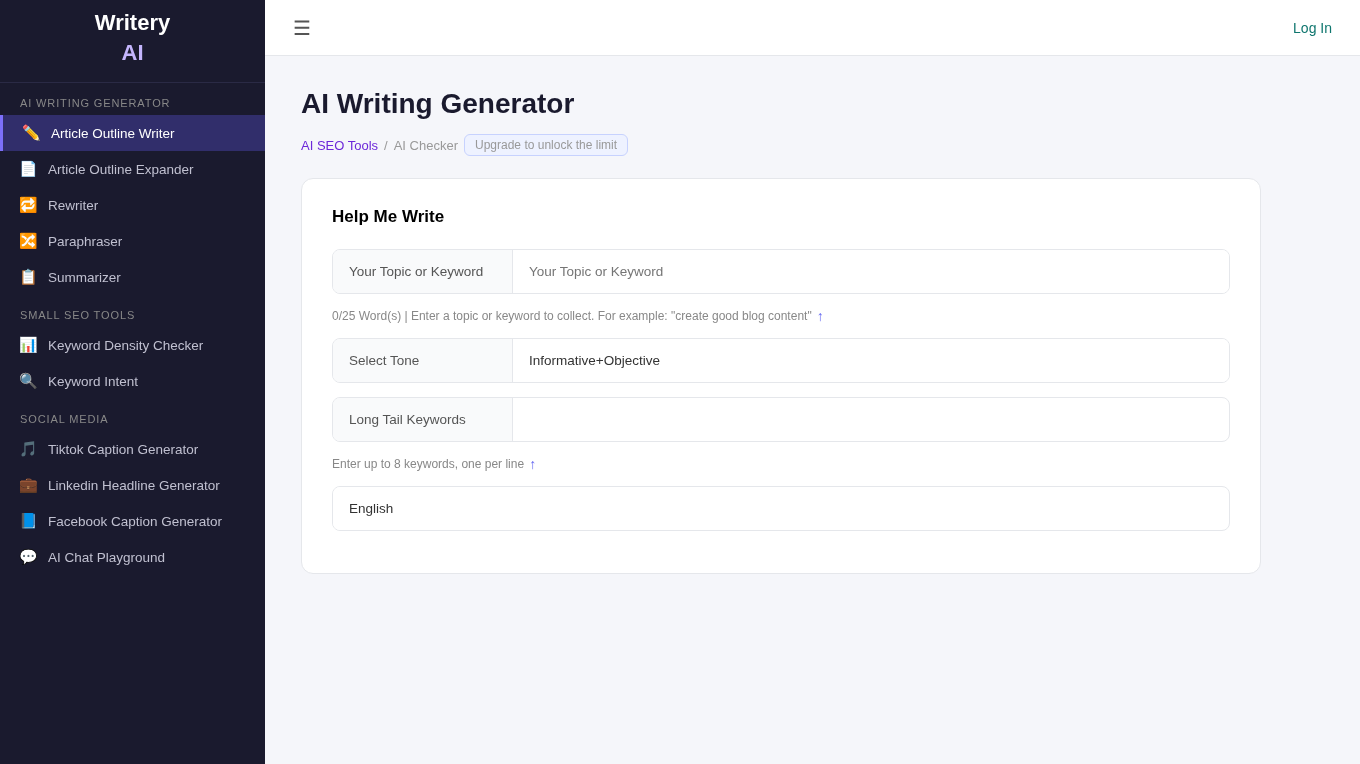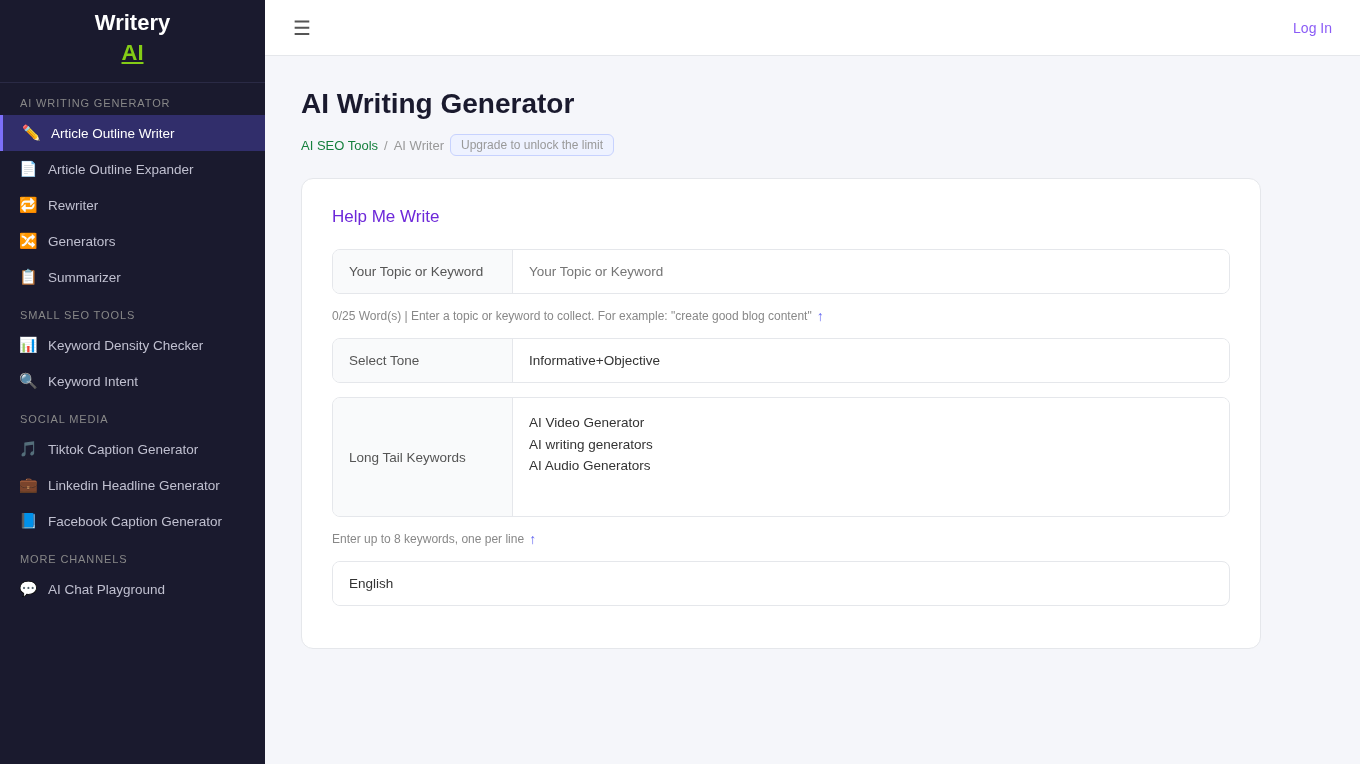--- a/index.html
+++ b/index.html
@@ -20,21 +20,21 @@
       padding: 10px 20px 16px;
       font-size: 22px;
       font-weight: 700;
       color: #fff;
       display: flex;
       align-items: center;
       gap: 4px;
       border-bottom: 1px solid #2a2a45;
       flex-direction: column;
     }
-    .sidebar-logo span.ai { color: #84cc16; text-decoration: underline; }
+    .sidebar-logo span.ai { color: #c4b5fd; }
     .sidebar-section-label {
       font-size: 11px;
       color: #888;
       text-transform: uppercase;
       letter-spacing: 0.08em;
       padding: 14px 20px 6px;
     }
     .sidebar-item {
       display: flex;
       align-items: center;
@@ -79,21 +79,21 @@
       display: flex;
       align-items: center;
       justify-content: space-between;
     }
     .topbar-left { display: flex; align-items: center; gap: 14px; }
     .hamburger { font-size: 20px; cursor: pointer; color: #555; }
     .topbar-right .login-btn {
       background: none;
       border: none;
       font-size: 14px;
-      color: #8b5cf6;
+      color: #0f766e;
       cursor: pointer;
       font-weight: 500;
     }
 
     .content {
       padding: 32px 36px;
       flex: 1;
     }
     .page-title {
       font-size: 28px;
@@ -101,21 +101,21 @@
       color: #1a1a2e;
       margin-bottom: 14px;
     }
     .breadcrumb {
       display: flex;
       align-items: center;
       gap: 6px;
       font-size: 13px;
       margin-bottom: 22px;
     }
-    .breadcrumb a { color: #15803d; text-decoration: none; }
+    .breadcrumb a { color: #6d28d9; text-decoration: none; }
     .breadcrumb span { color: #999; }
     .upgrade-badge {
       background: #eef2ff;
       color: #6366f1;
       border: 1px solid #c7d2fe;
       border-radius: 6px;
       padding: 3px 10px;
       font-size: 12px;
       font-weight: 500;
       cursor: pointer;
@@ -124,22 +124,22 @@
 
     .form-card {
       background: #fff;
       border-radius: 12px;
       border: 1px solid #e5e7eb;
       padding: 28px 30px;
       max-width: 960px;
     }
     .form-section-title {
       font-size: 17px;
-      font-weight: 400;
-      color: #6d28d9;
+      font-weight: 700;
+      color: #000000;
       margin-bottom: 22px;
     }
 
     .field-row {
       display: grid;
       grid-template-columns: 180px 1fr;
       border: 1px solid #e5e7eb;
       border-radius: 8px;
       overflow: hidden;
       margin-bottom: 14px;
@@ -203,21 +203,21 @@
       <div class="sidebar-item">
       <span class="icon">📄</span>
       <span>Article Outline Expander</span>
     </div>
       <div class="sidebar-item">
       <span class="icon">🔁</span>
       <span>Rewriter</span>
     </div>
       <div class="sidebar-item">
       <span class="icon">🔀</span>
-      <span>Generators</span>
+      <span>Paraphraser</span>
     </div>
       <div class="sidebar-item">
       <span class="icon">📋</span>
       <span>Summarizer</span>
     </div>
     </div>
 
   <div class="sidebar-section-label">Small SEO Tools</div>
   <div id="sidebar-seo-items">
       <div class="sidebar-item">
@@ -239,21 +239,20 @@
       <div class="sidebar-item">
       <span class="icon">💼</span>
       <span>Linkedin Headline Generator</span>
     </div>
       <div class="sidebar-item">
       <span class="icon">📘</span>
       <span>Facebook Caption Generator</span>
     </div>
     </div>
 
-  <div class="sidebar-section-label">More Channels</div>
   <div id="sidebar-more-items">
       <div class="sidebar-item">
       <span class="icon">💬</span>
       <span>AI Chat Playground</span>
     </div>
     </div>
 </div>
 
 <div class="main">
   <div class="topbar">
@@ -264,21 +263,21 @@
       <button class="login-btn">Log In</button>
     </div>
   </div>
 
   <div class="content">
     <div class="page-title">AI Writing Generator</div>
 
     <div class="breadcrumb">
       <a href="#">AI SEO Tools</a>
       <span>/</span>
-      <span>AI Writer</span>
+      <span>AI Checker</span>
       <span class="upgrade-badge">Upgrade to unlock the limit</span>
     </div>
 
     <div class="form-card">
       <div class="form-section-title">Help Me Write</div>
 
 
       <div class="field-row">
         <div class="field-label">Your Topic or Keyword</div>
         <div class="field-value">
@@ -293,27 +292,20 @@
 
       <div class="field-row">
         <div class="field-label">Select Tone</div>
         <div class="field-value">
           <span>Informative+Objective</span>
         </div>
       </div>
 
       <div class="field-row">
         <div class="field-label">Long Tail Keywords</div>
-        <div class="field-value">
-          <textarea placeholder="AI Video Generator
-AI writing generators
-AI Audio Generators" style="">AI Video Generator
-AI writing generators
-AI Audio Generators</textarea>
-        </div>
       </div>
 
       <div class="hint-text">
         <span>Enter up to 8 keywords, one per line</span>
         <span class="arrow-up">↑</span>
       </div>
 
       <div class="field-row">
         <div class="field-value">
           <span>English</span>

